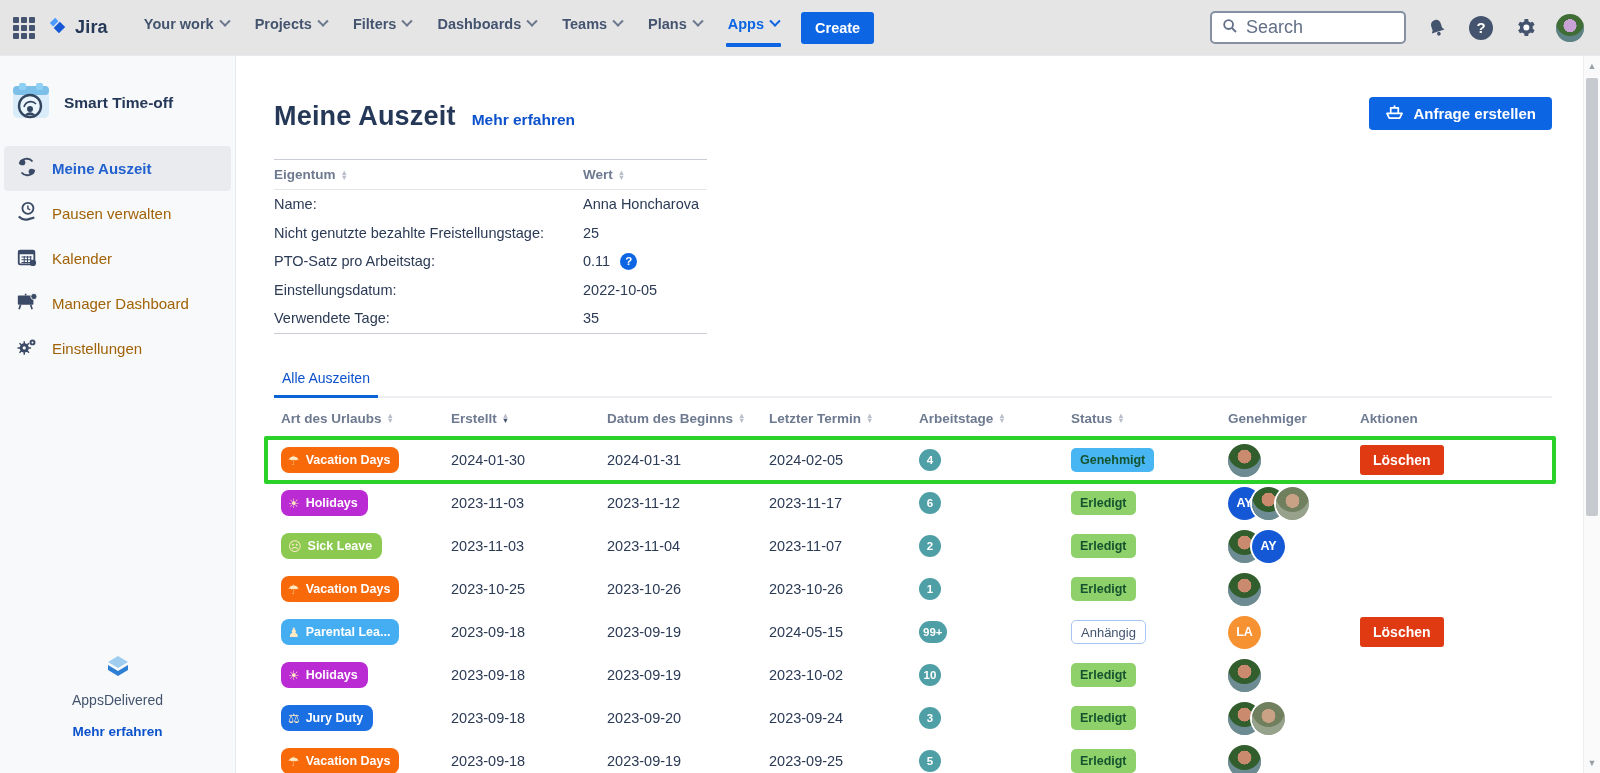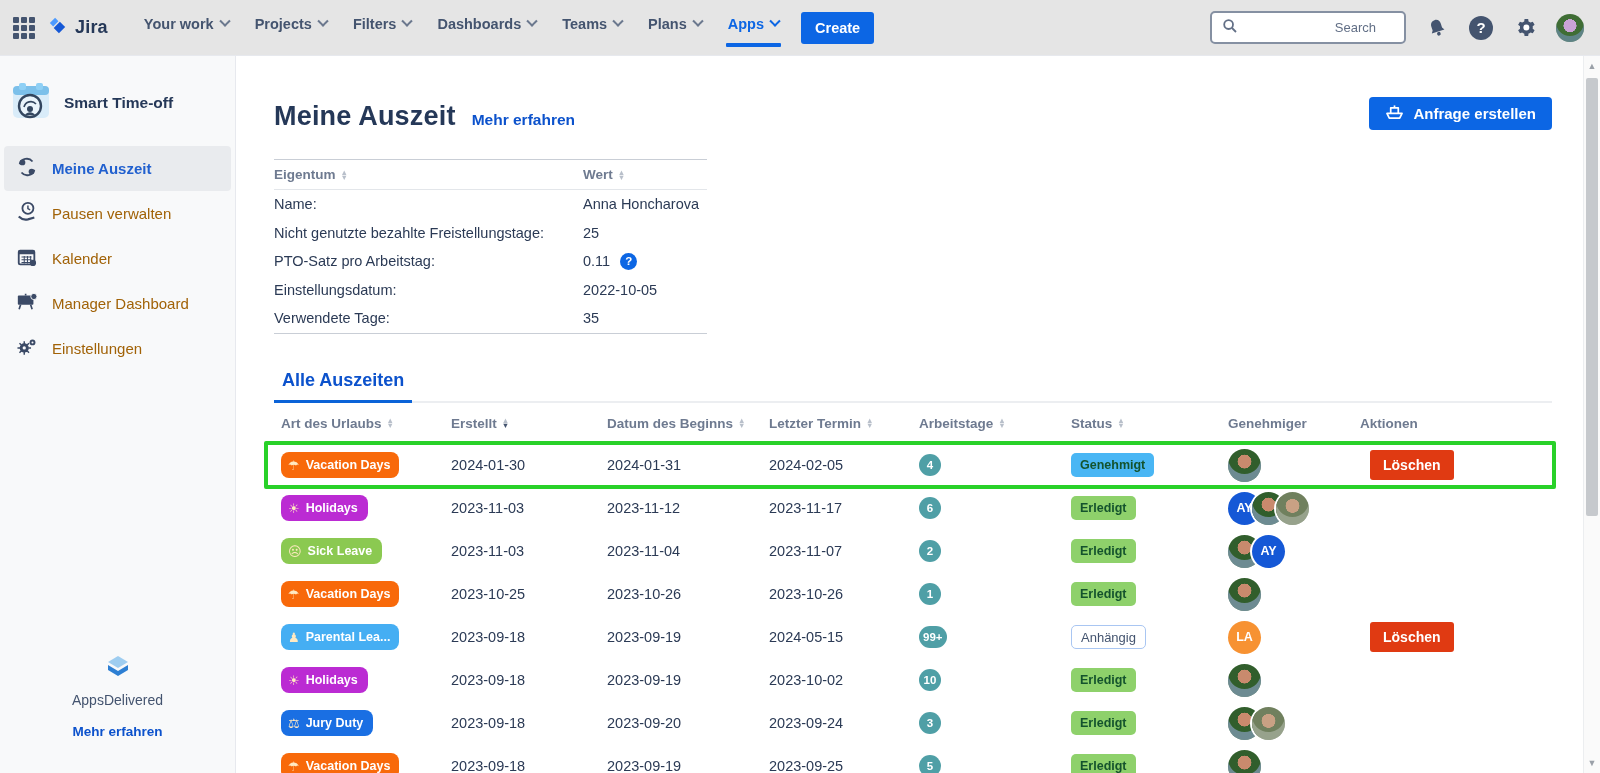--- a/index.html
+++ b/index.html
@@ -21,22 +21,22 @@
     transform:rotate(45deg) translate(-2px,-2px); margin-left:2px;}
   .nav-item.active { color:#0c66e4; }
   .nav-item.active .chev { border-color:#0c66e4; }
   .nav-item.active::after { content:""; position:absolute; left:8px; right:8px; bottom:-1px;
     height:4px; background:#0c66e4; border-radius:1px;}
   .create-btn { background:#0c66e4; color:#fff; font-size:14.5px; font-weight:bold;
     border:none; border-radius:3px; padding:8px 14px; margin-left:12px; cursor:pointer;}
   .nav-right { margin-left:auto; display:flex; align-items:center; gap:18px; }
   .search-box { display:flex; align-items:center; gap:8px; width:196px; height:33px;
     border:2px solid #8590a2; border-radius:5px; padding:0 10px; background:#fff;}
-  .search-box input { border:none; outline:none; font-size:13px; color:#44546f; width:130px;
-    font-family:"Liberation Sans",sans-serif; background:transparent;text-align:right;}
+  .search-box input { border:none; outline:none; font-size:18px; color:#44546f; width:130px;
+    font-family:"Liberation Sans",sans-serif; background:transparent;}
   .search-box input::placeholder { color:#626f86; }
   .icon-btn { width:26px; height:26px; display:flex; align-items:center; justify-content:center; cursor:pointer;}
   .help-circle { width:24px; height:24px; border-radius:50%; background:#44546f; color:#fff;
     font-size:15px; font-weight:bold; display:flex; align-items:center; justify-content:center;}
   .avatar-top { width:28px; height:28px; border-radius:50%; cursor:pointer;
     background:radial-gradient(circle at 50% 42%, #caa3d6 0 30%, #3f6d35 31% 100%);
     box-shadow:inset 0 -6px 0 rgba(120,150,200,.55);}
 
   
   .shell { display:flex; height:717px; }
@@ -69,21 +69,21 @@
     border-bottom:1px solid #e3e6ea;}
   .props-header .ph { font-size:13.5px; font-weight:bold; color:#6e7a90; display:flex; gap:3px; align-items:center; cursor:pointer;}
   .prop-row { display:grid; grid-template-columns:309px 1fr; height:28.5px; align-items:center;}
   .prop-label { font-size:14.5px; color:#2b3a55;}
   .prop-value { font-size:14.5px; color:#2b3a55; display:flex; align-items:center; gap:10px;}
   .q-badge { width:17px; height:17px; border-radius:50%; background:#0c66e4; color:#fff; font-size:11.5px;
     font-weight:bold; display:flex; align-items:center; justify-content:center; cursor:pointer;}
 
   
   .tabs { margin-top:30px; border-bottom:2px solid #eceef1; display:flex;}
-  .tab { font-size:18px; font-weight:bold; color:#0c52cc; padding:6px 8px 10px 8px; position:relative; cursor:pointer;}
+  .tab { font-size:14px; font-weight:normal; color:#0c52cc; padding:6px 8px 10px 8px; position:relative; cursor:pointer;}
   .tab.active::after { content:""; position:absolute; left:0; right:0; bottom:-2px; height:3px; background:#0b63d8;}
 
   
   .grid-row { display:grid;
     grid-template-columns:170px 156px 162px 150px 152px 157px 132px 1fr;
     align-items:center;}
   .thead { height:41px; padding-left:7px;}
   .thead .th { font-size:13.5px; font-weight:bold; color:#6e7a90; display:flex; gap:3px; align-items:center; cursor:pointer;}
   .sort { display:inline-flex; flex-direction:column; line-height:5px; font-size:7.5px; color:#b8bfca;
     margin-left:2px; transform:translateY(0px);}
@@ -102,21 +102,21 @@
   .status-pending { background:#fff; color:#44546f; border:1px solid #a9c6f2; font-weight:normal; font-size:13px;}
   .avatars { display:flex; align-items:center; }
   .av { width:33px; height:33px; border-radius:50%; flex:none; display:flex; align-items:center;
     justify-content:center; font-size:12.5px; font-weight:bold; color:#fff; box-shadow:0 0 0 2px #fff;}
   .av + .av { margin-left:-9px; }
   .av-photo-woman { background:radial-gradient(circle at 50% 38%, #c98a6d 0 26%, #315e2c 27% 100%);
     box-shadow:inset 0 -8px 0 rgba(150,170,215,.6), 0 0 0 2px #fff;}
   .av-photo-man { background:radial-gradient(circle at 50% 42%, #c9a184 0 27%, #70805e 28% 100%);
     box-shadow:inset 0 -8px 0 rgba(190,195,185,.5), 0 0 0 2px #fff;}
   .delete-btn { background:#e03a12; color:#fff; border:none; border-radius:3px; height:30px;
-    padding:0 13px; font-size:14px; font-weight:bold; cursor:pointer;margin-left:10px;}
+    padding:0 13px; font-size:14px; font-weight:bold; cursor:pointer;}
   .green-box { position:absolute; left:-10px; right:-4px; top:-3px; bottom:-2px;
     border:4px solid #29d129; border-radius:2px; pointer-events:none; z-index:5;}
 
   
   .fake-scrollbar { position:fixed; top:56px; right:0; bottom:0; width:17px; background:#fafafa;
     border-left:1px solid #eceef0;}
   .fs-arrow { position:absolute; left:3px; width:10px; font-size:9px; color:#9aa0a8; text-align:center;}
   .fs-thumb { position:absolute; left:2px; width:12px; top:22px; height:438px; background:#c6c9cd; border-radius:2px;}
 </style>
 </head>

